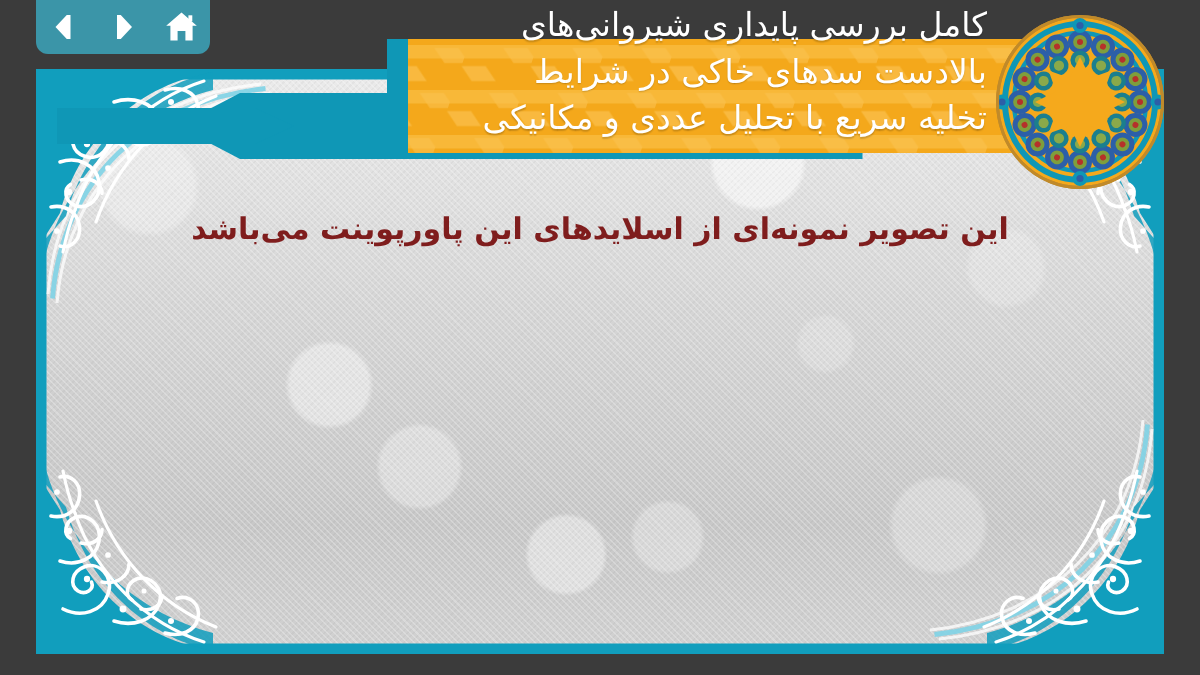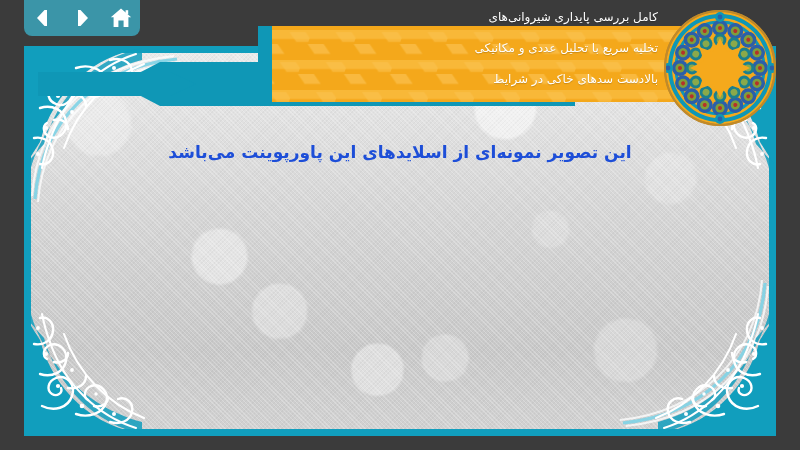--- a/index.html
+++ b/index.html
@@ -82,42 +82,42 @@
   .title-block {
     position:absolute;
     right:142px;
     top:2px;
     width:420px;
     z-index:45;
     text-align:right;
     direction:rtl;
     color:#ffffff;
     font-family:"DejaVu Sans", sans-serif;
-    font-size:12px;
+    font-size:22px;
     line-height:31px;
     font-weight:400;
     text-shadow:0 1px 1px rgba(0,0,0,.18);
   }
   .title-block .tline { white-space:nowrap; }
 
   
   .medallion { position:absolute; right:22px; top:10px; width:116px; height:116px; z-index:50; }
   .medallion svg { display:block; }
 
   
   .body-copy {
     position:absolute;
     left:40px; right:40px;
     top:88px;
     z-index:30;
     direction:rtl;
     text-align:center;
-    color:#1d4ed8;
+    color:#7f1d1d;
     font-family:"DejaVu Sans", sans-serif;
-    font-size:17px;
+    font-size:20px;
     line-height:36px;
     font-weight:700;
   }
   .body-copy .bline { white-space:nowrap; }
 </style>
 </head>
 <body>
 
 <div id="viewer">
 
@@ -229,22 +229,22 @@
 
       <rect x="270" y="26" width="430" height="76" fill="url(#chev)"></rect>
       <rect x="270" y="26" width="430" height="76" fill="#f5a91c" opacity=".18"></rect>
 
       <rect x="258" y="26" width="14" height="76" fill="#0f97b6"></rect>
     </svg>
   </div>
 
   <div class="title-block">
     <div class="tline">کامل بررسی پایداری شیروانی‌های</div>
+    <div class="tline">بالادست سدهای خاکی در شرایط</div>
     <div class="tline">تخلیه سریع با تحلیل عددی و مکانیکی</div>
-    <div class="tline">بالادست سدهای خاکی در شرایط</div>
   </div>
 
   <div class="medallion">
     <svg width="116" height="116" viewBox="0 0 116 116" xmlns="http://www.w3.org/2000/svg">
       <defs>
         <clipPath id="mclip">
             <ellipse cx="58" cy="58" rx="55" ry="57"></ellipse>
           </clipPath>
       </defs>
       <ellipse cx="58" cy="58" rx="55" ry="57" fill="#f5a91c" stroke="#c08a2a" stroke-width="2"></ellipse>

